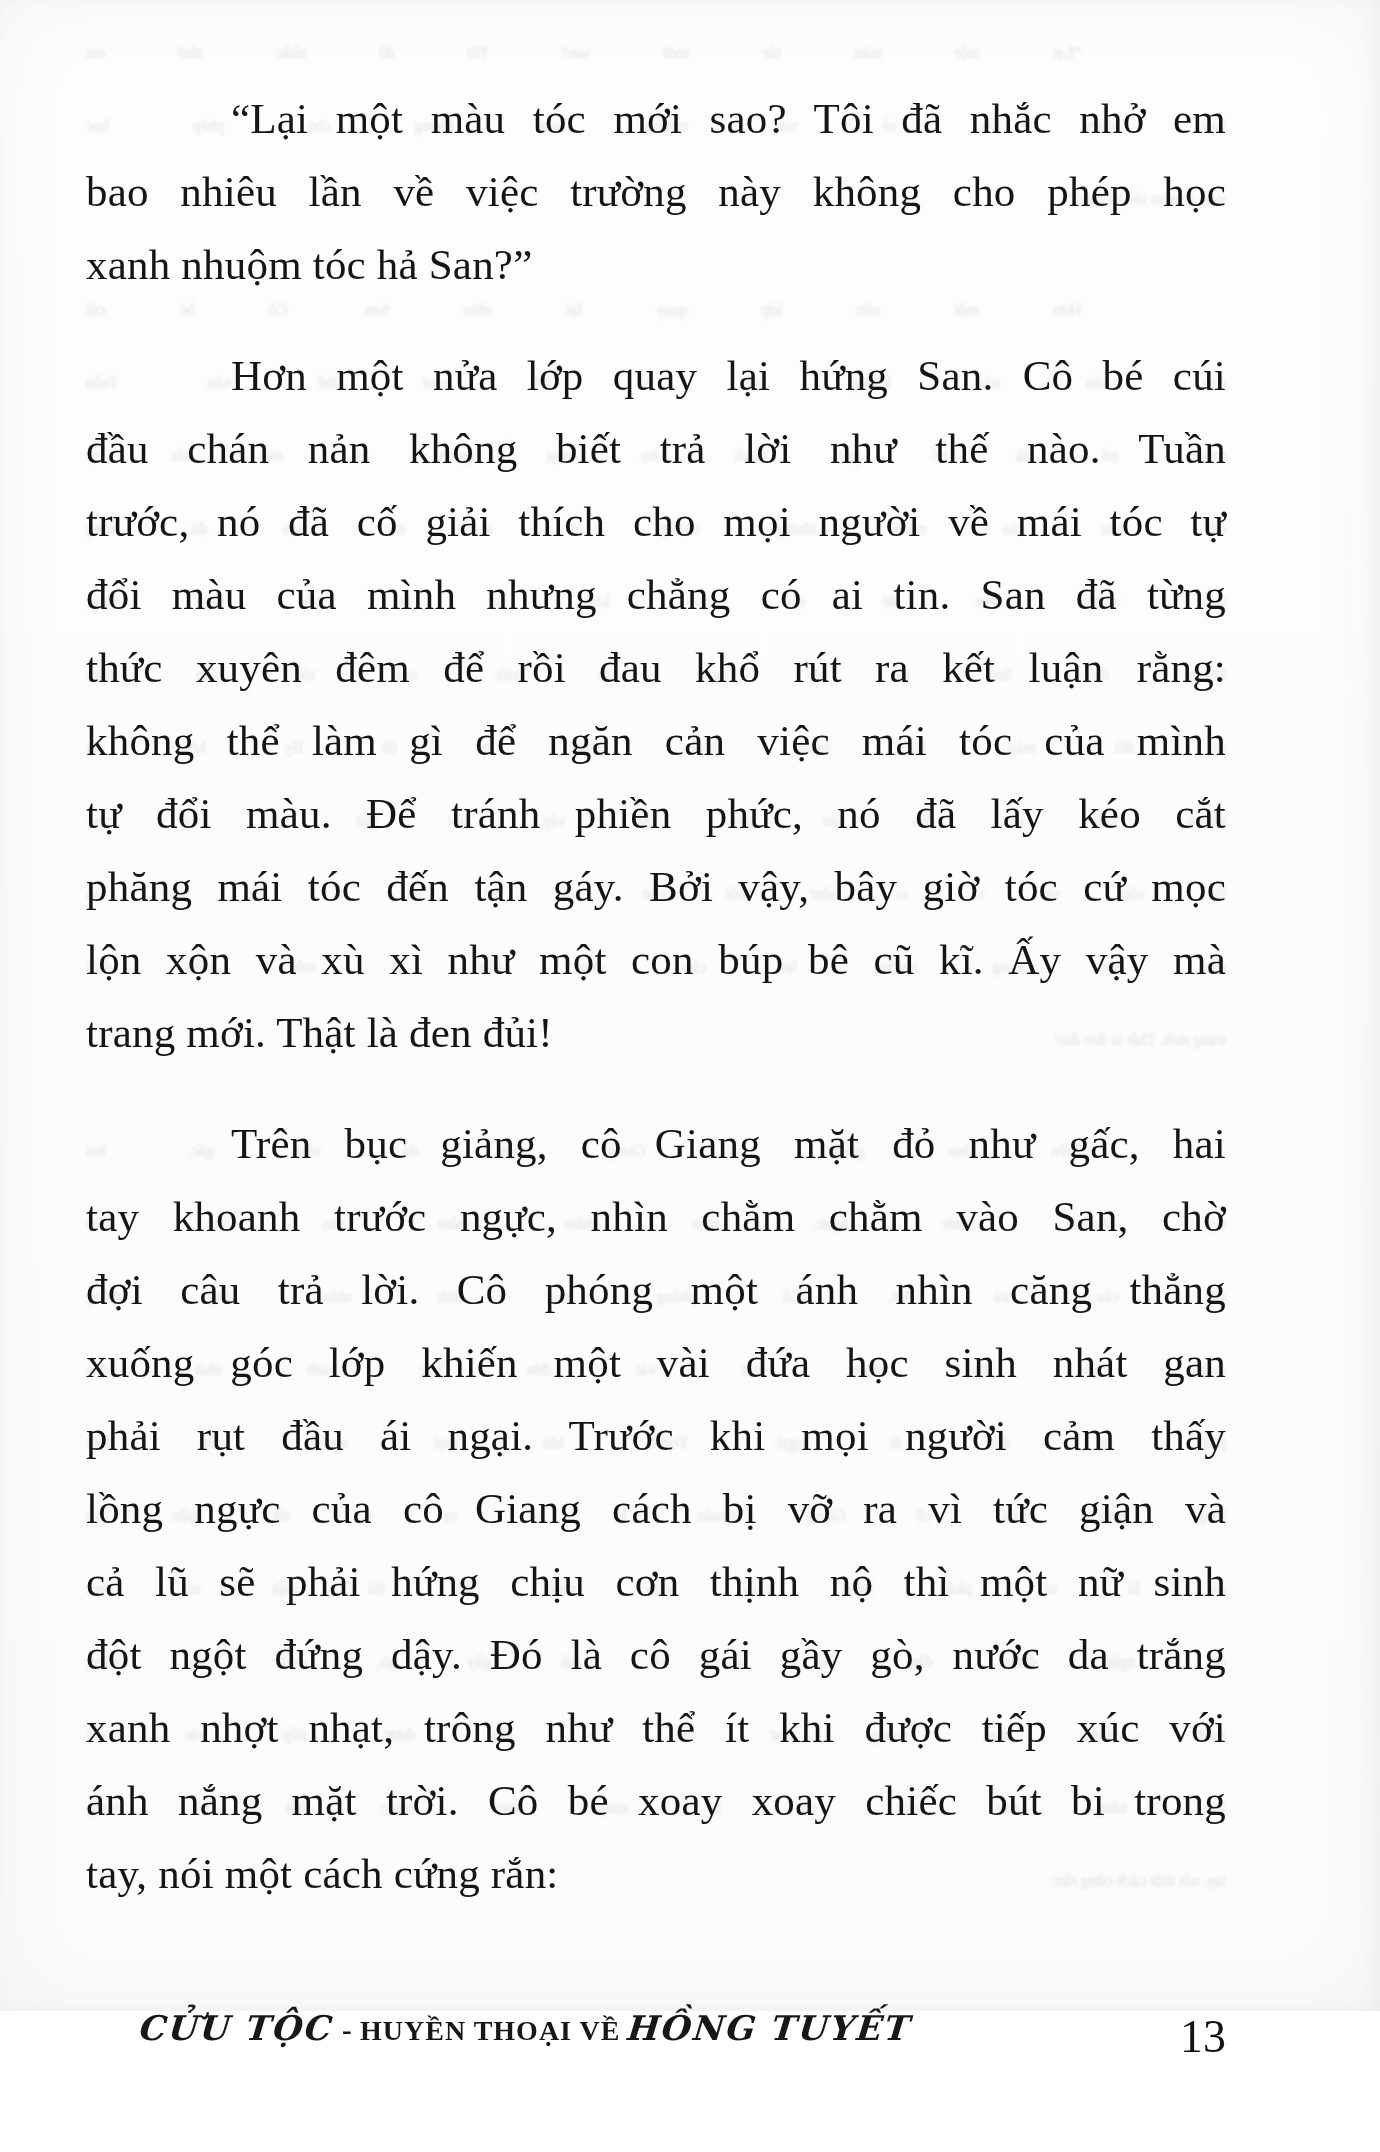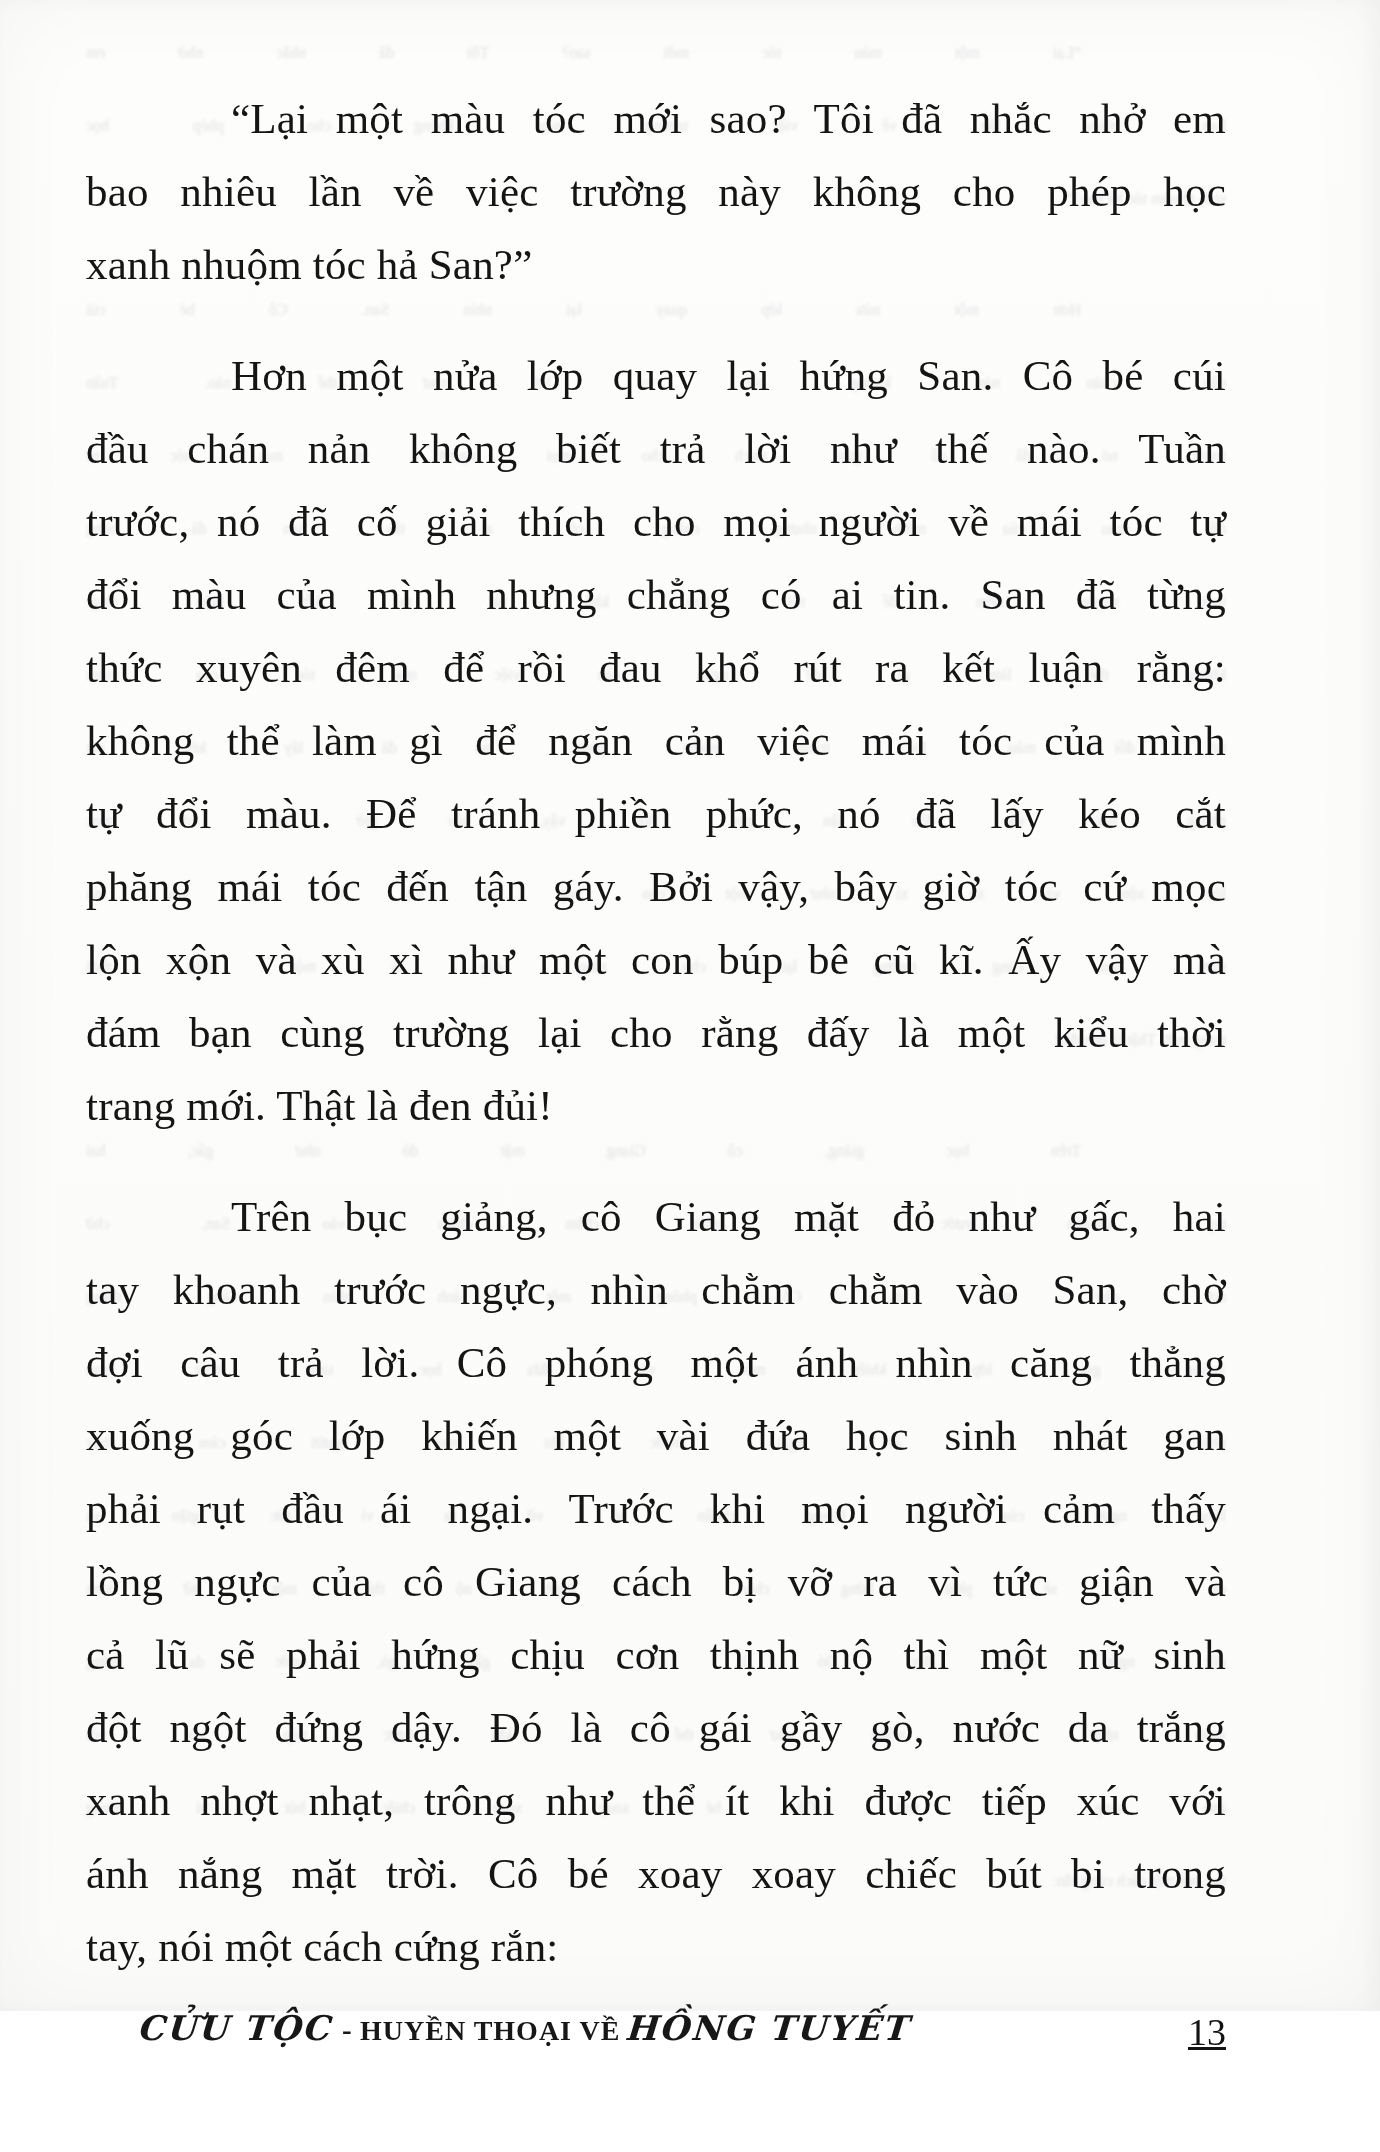--- a/index.html
+++ b/index.html
@@ -89,23 +89,22 @@
     font-family: "Liberation Serif", serif;
     font-weight: 600;
     font-size: 28px;
     letter-spacing: 1px;
   }
   .footer-title .sep { margin: 0 8px; font-weight: 700; }
   .page-number {
     position: absolute;
     right: 0;
     top: 2px;
-    font-size: 38px;
+    font-size: 46px;
     color: #131313;
-    text-decoration: underline;
   }
 </style>
 </head>
 <body>
 
 <div class="page">
 
   <div id="bleed-layer" class="bleed" aria-hidden="true">
       <div class="para">
         <div class="line first">“Lại một màu tóc mới sao? Tôi đã nhắc nhở em</div>
@@ -149,21 +148,20 @@
       <div class="para">
         <div class="line first">Hơn một nửa lớp quay lại hứng San. Cô bé cúi</div>
         <div class="line">đầu chán nản không biết trả lời như thế nào. Tuần</div>
         <div class="line">trước, nó đã cố giải thích cho mọi người về mái tóc tự</div>
         <div class="line">đổi màu của mình nhưng chẳng có ai tin. San đã từng</div>
         <div class="line">thức xuyên đêm để rồi đau khổ rút ra kết luận rằng:</div>
         <div class="line">không thể làm gì để ngăn cản việc mái tóc của mình</div>
         <div class="line">tự đổi màu. Để tránh phiền phức, nó đã lấy kéo cắt</div>
         <div class="line">phăng mái tóc đến tận gáy. Bởi vậy, bây giờ tóc cứ mọc</div>
         <div class="line">lộn xộn và xù xì như một con búp bê cũ kĩ. Ấy vậy mà</div>
-        <div class="line">đám bạn cùng trường lại cho rằng đấy là một kiểu thời</div>
         <div class="line last">trang mới. Thật là đen đủi!</div>
       </div>
       <div class="para">
         <div class="line first">Trên bục giảng, cô Giang mặt đỏ như gấc, hai</div>
         <div class="line">tay khoanh trước ngực, nhìn chằm chằm vào San, chờ</div>
         <div class="line">đợi câu trả lời. Cô phóng một ánh nhìn căng thẳng</div>
         <div class="line">xuống góc lớp khiến một vài đứa học sinh nhát gan</div>
         <div class="line">phải rụt đầu ái ngại. Trước khi mọi người cảm thấy</div>
         <div class="line">lồng ngực của cô Giang cách bị vỡ ra vì tức giận và</div>
         <div class="line">cả lũ sẽ phải hứng chịu cơn thịnh nộ thì một nữ sinh</div>

